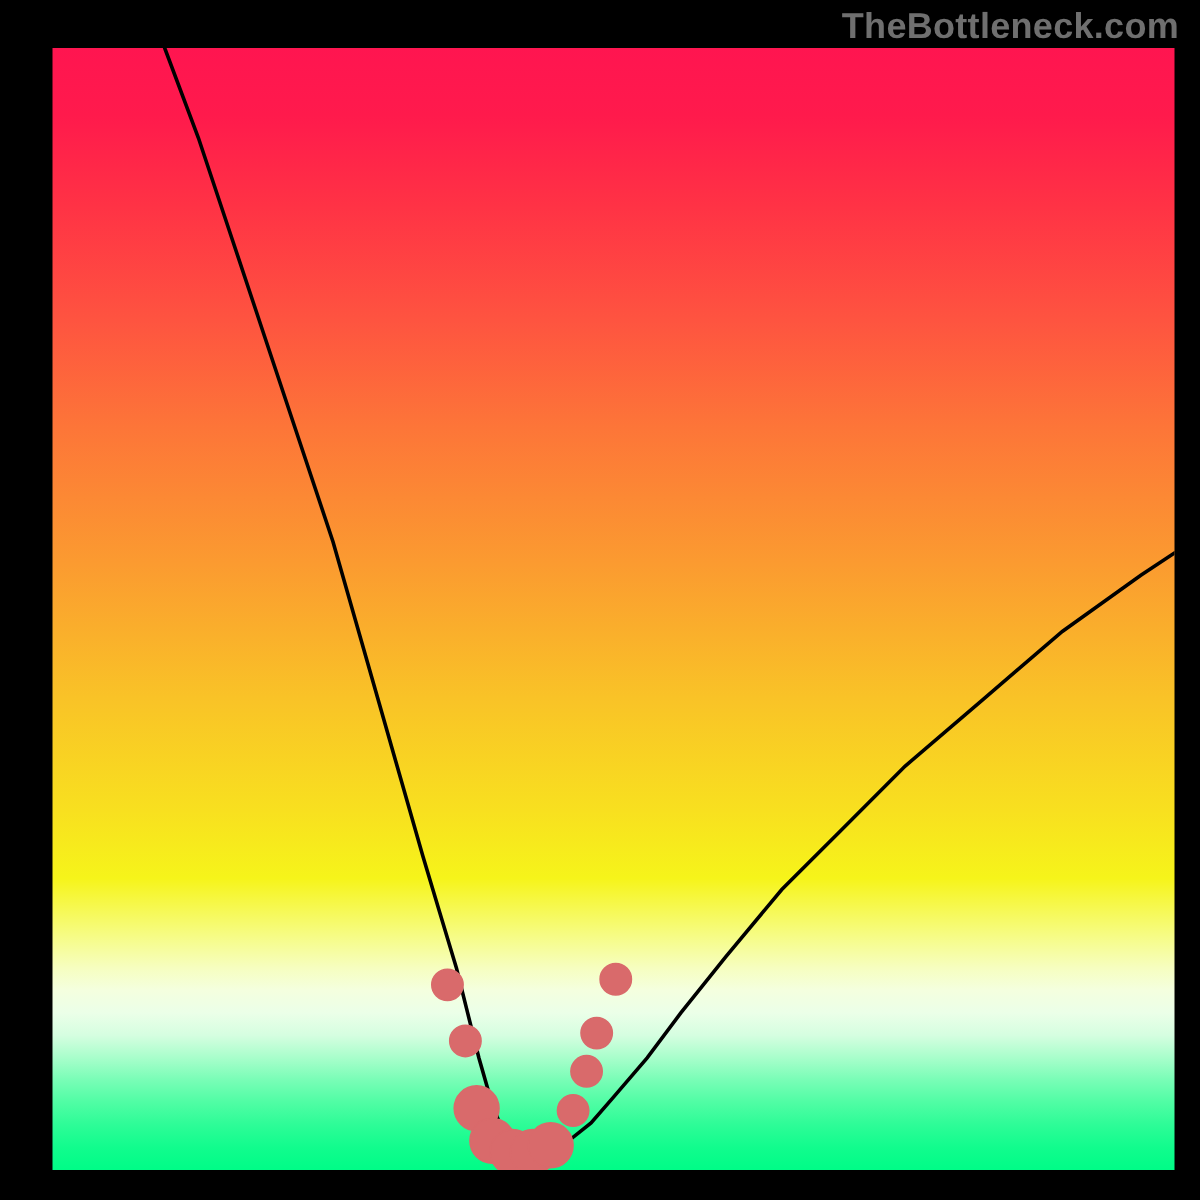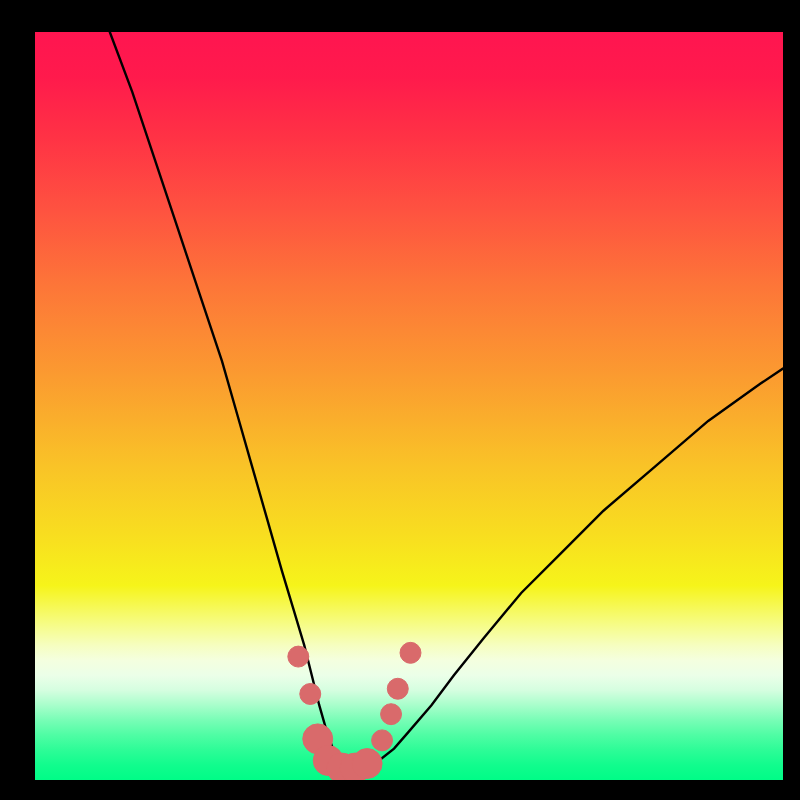--- a/index.html
+++ b/index.html
@@ -79,13 +79,14 @@
           <circle cx="306.68" cy="736.03" r="14.96" fill="#d96a6b" stroke="#d96a6b" stroke-width="1"></circle>
           <circle cx="320.14" cy="736.03" r="14.96" fill="#d96a6b" stroke="#d96a6b" stroke-width="1"></circle>
           <circle cx="332.11" cy="731.54" r="14.96" fill="#d96a6b" stroke="#d96a6b" stroke-width="1"></circle>
           <circle cx="347.07" cy="708.36" r="10.47" fill="#d96a6b" stroke="#d96a6b" stroke-width="1"></circle>
           <circle cx="356.05" cy="682.18" r="10.47" fill="#d96a6b" stroke="#d96a6b" stroke-width="1"></circle>
           <circle cx="362.78" cy="656.74" r="10.47" fill="#d96a6b" stroke="#d96a6b" stroke-width="1"></circle>
           <circle cx="375.50" cy="620.84" r="10.47" fill="#d96a6b" stroke="#d96a6b" stroke-width="1"></circle>
         </g>
     </svg>
   </div>
+  <div class="watermark">TheBottleneck.com</div>
 </div>
 
 </body></html>

